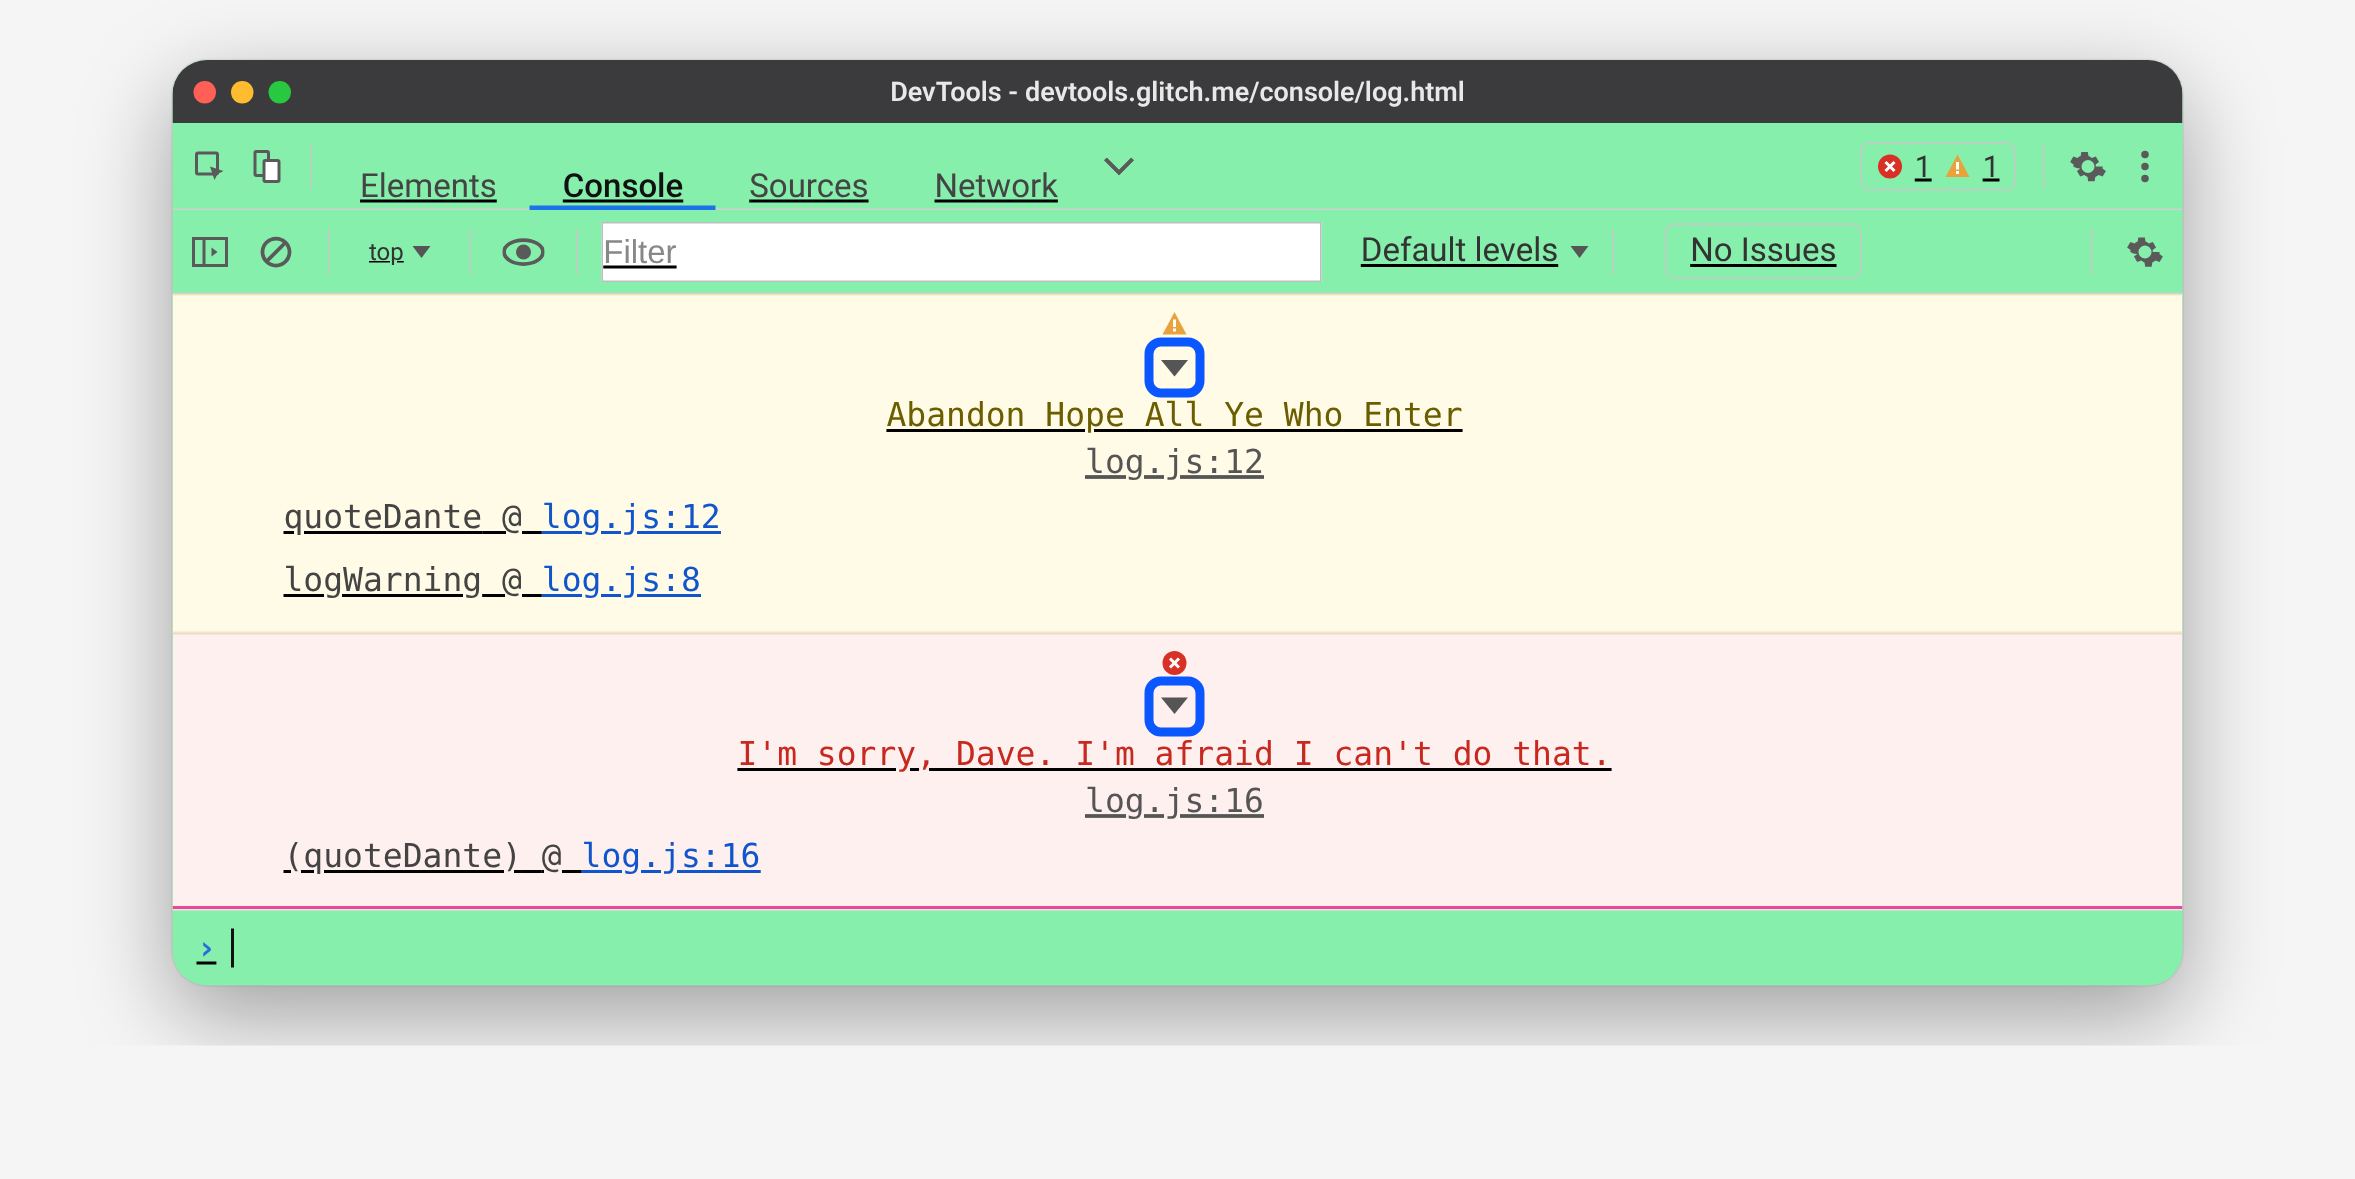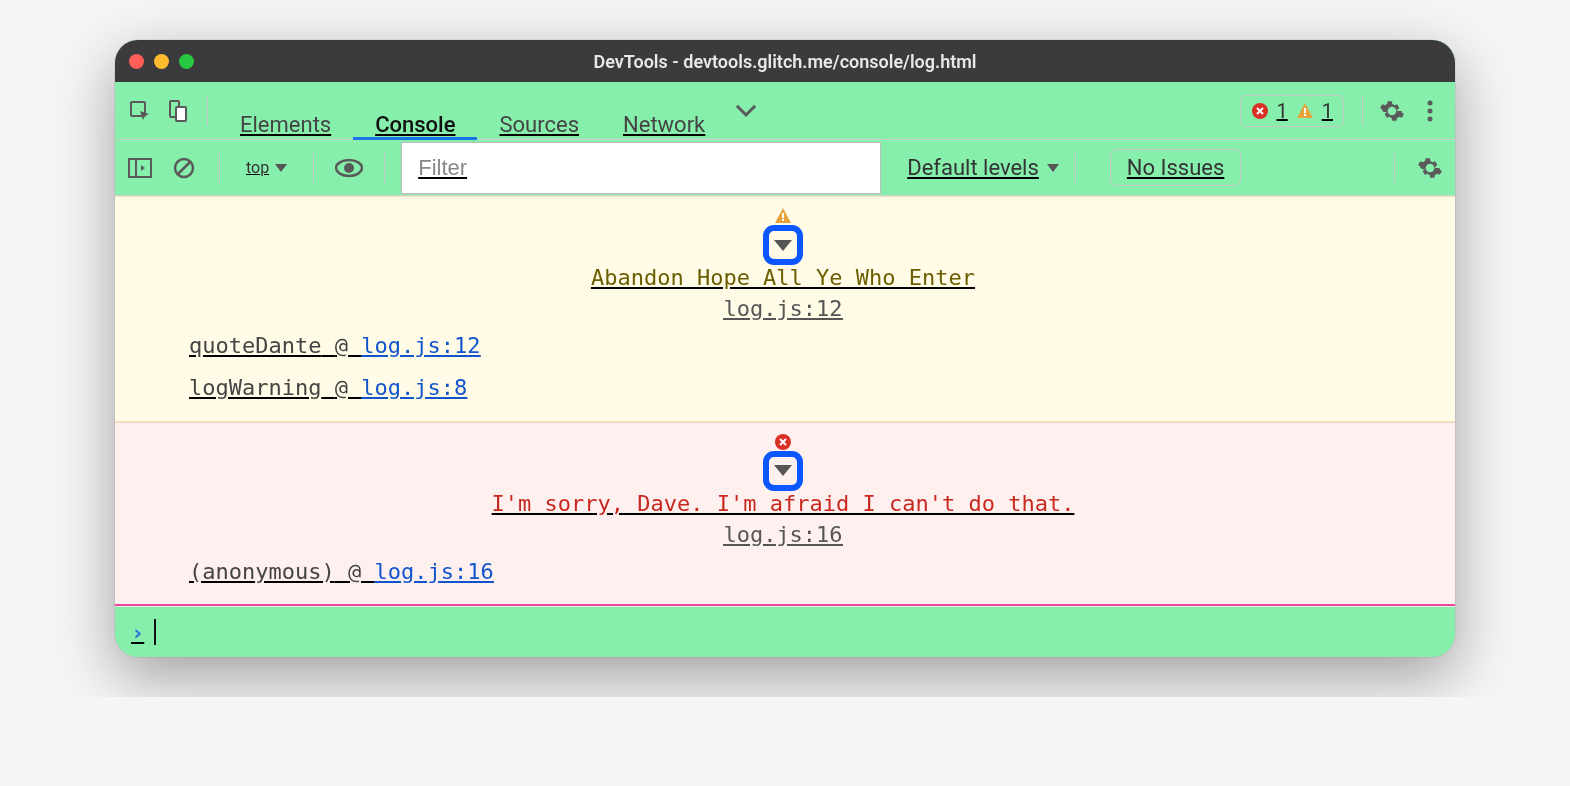--- a/index.html
+++ b/index.html
@@ -98,24 +98,24 @@
     gap: 6px;
   }
   .dropdown {
     display: flex; align-items: center; gap: 6px;
     font-size: 16px; color: #333;
     padding: 4px 10px;
     cursor: pointer;
   }
   .filter-input {
     flex: 0 0 480px;
-    height: 52px;
+    height: 40px;
     border: 1px solid #bdbdbd;
     font-size: 22px;
-    padding: 0 16px;
+    padding: 0 0;
     color: #333;
   }
   .filter-input::placeholder { color: #888; }
   .level-select {
     font-size: 22px; color: #333;
     display: flex; align-items: center; gap: 8px;
     cursor: pointer;
     margin-left: 20px;
   }
   .issues-btn {
@@ -360,21 +360,21 @@
         </span>
         <span class="expand-wrap">
           <span class="tri-down"></span>
           <span class="expand-ring"></span>
         </span>
         <span class="msg-text">I'm sorry, Dave. I'm afraid I can't do that.</span>
         <a class="msg-source">log.js:16</a>
       </div>
       <div class="stack">
         <div class="stack-line">
-          <span>(anonymous)</span>
+          <span>(quoteDante)</span>
           <span> @ </span>
           <a class="stack-link">log.js:16</a>
         </div>
       </div>
     </div>
 
     <div class="prompt-row">
       <span class="prompt-caret">›</span>
       <span class="cursor"></span>
     </div>

